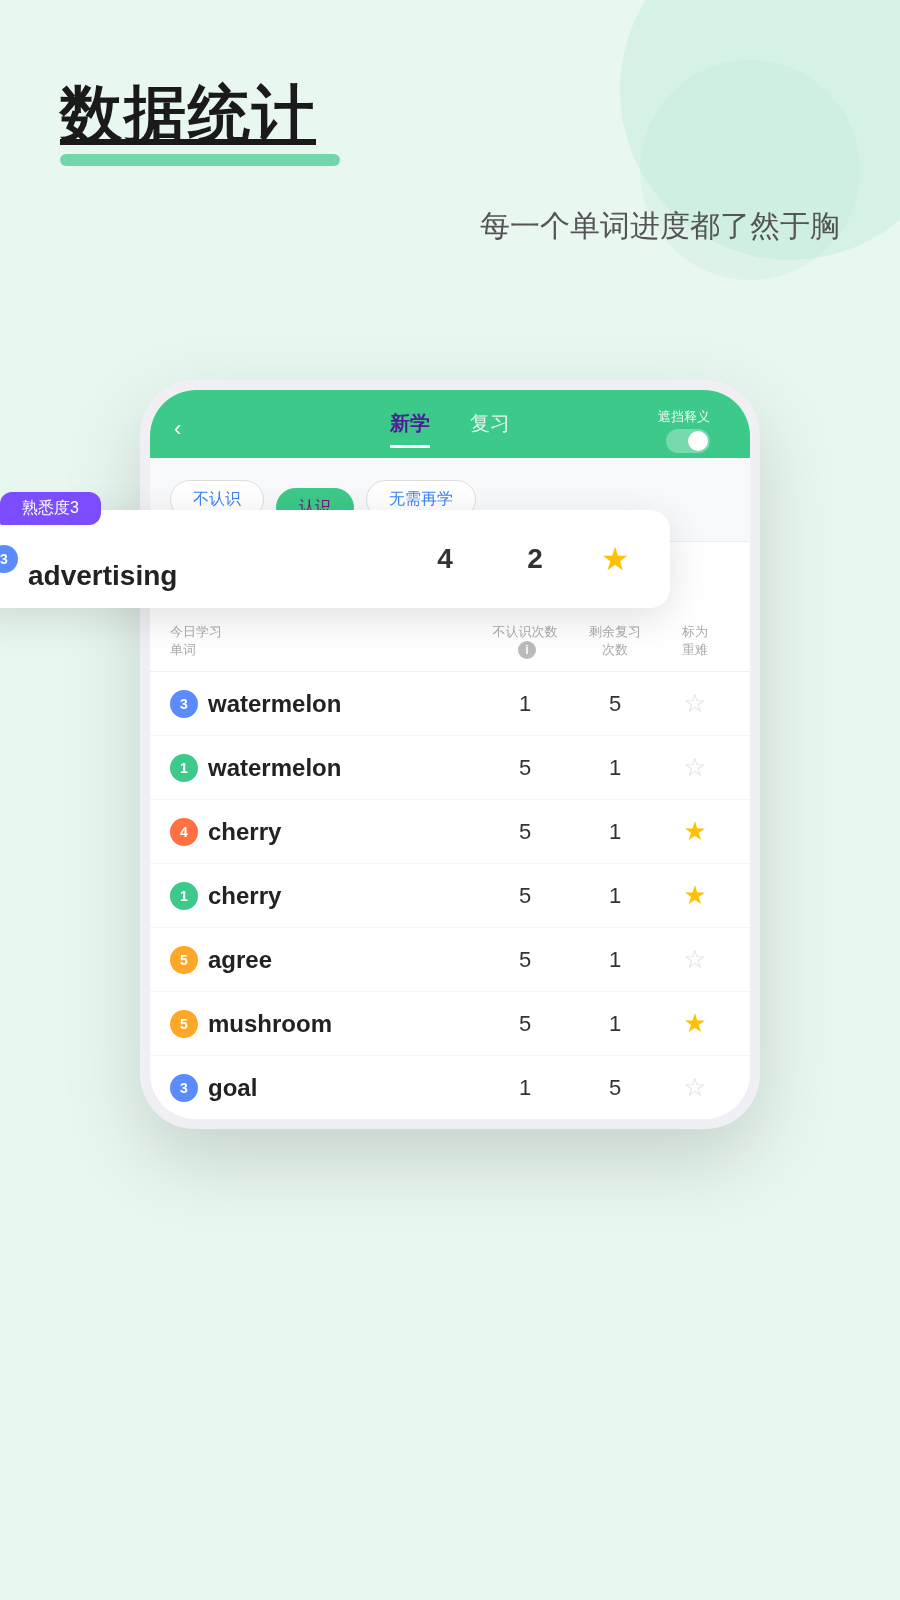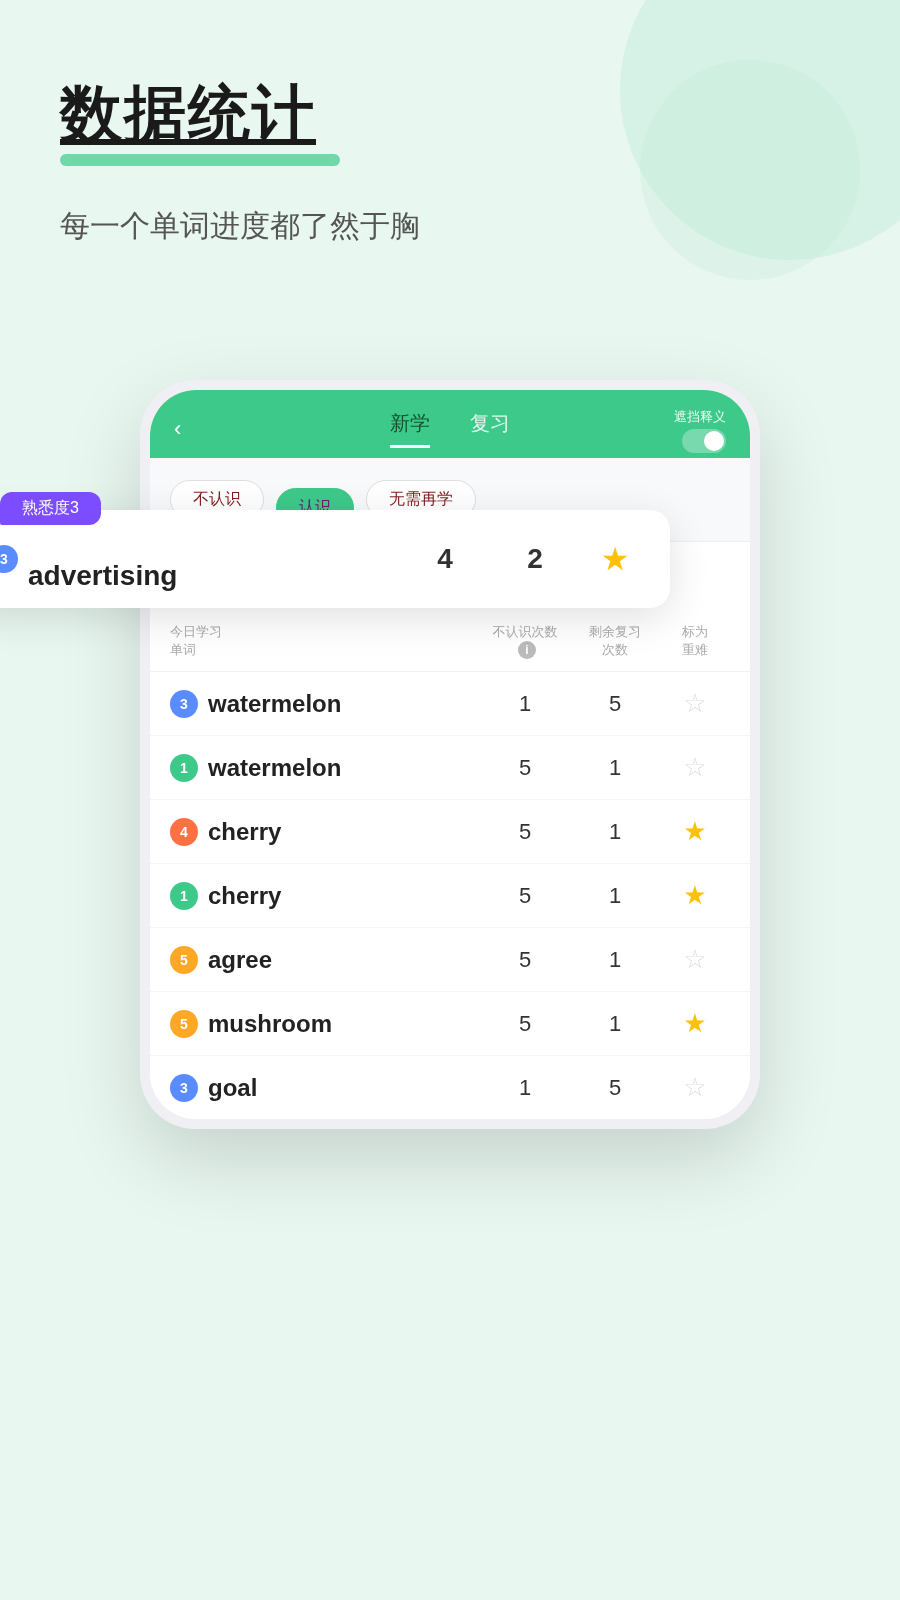--- a/index.html
+++ b/index.html
@@ -58,20 +58,21 @@
       border-radius: 6px;
       margin-top: 6px;
       opacity: 0.7;
     }
 
     .subtitle {
       font-size: 30px;
       color: #555;
       margin-top: 40px;
       font-weight: 400;
+      text-align: right;
     }
 
     
     .phone-wrapper {
       position: absolute;
       top: 380px;
       left: 50%;
       transform: translateX(-50%);
       width: 620px;
       z-index: 2;
@@ -119,28 +120,28 @@
     }
 
     .nav-tab {
       font-size: 20px;
       color: rgba(255,255,255,0.85);
       padding-bottom: 8px;
       cursor: pointer;
     }
 
     .nav-tab.active {
-      color: #14532d;
-      font-weight: 400;
+      color: #4c1d95;
+      font-weight: 700;
       border-bottom: 3px solid #fff;
     }
 
     .nav-toggle-area {
       position: absolute;
-      right: 24px;
+      right: 40px;
       top: 18px;
       display: flex;
       flex-direction: column;
       align-items: flex-end;
     }
 
     .toggle-label {
       font-size: 13px;
       color: rgba(255,255,255,0.9);
       margin-bottom: 3px;
@@ -174,21 +175,21 @@
       border-bottom: 1px solid #eee;
     }
 
     .filter-btn {
       padding: 8px 22px;
       border-radius: 20px;
       font-size: 16px;
       cursor: pointer;
       border: 1px solid #ddd;
       background: #fff;
-      color: #7f1d1d;
+      color: #3b82f6;
     }
 
     .filter-btn.active {
       background: #3dc98a;
       color: #701a75;
       border-color: #3dc98a;
       margin-top: 16px;
     }
 
     

